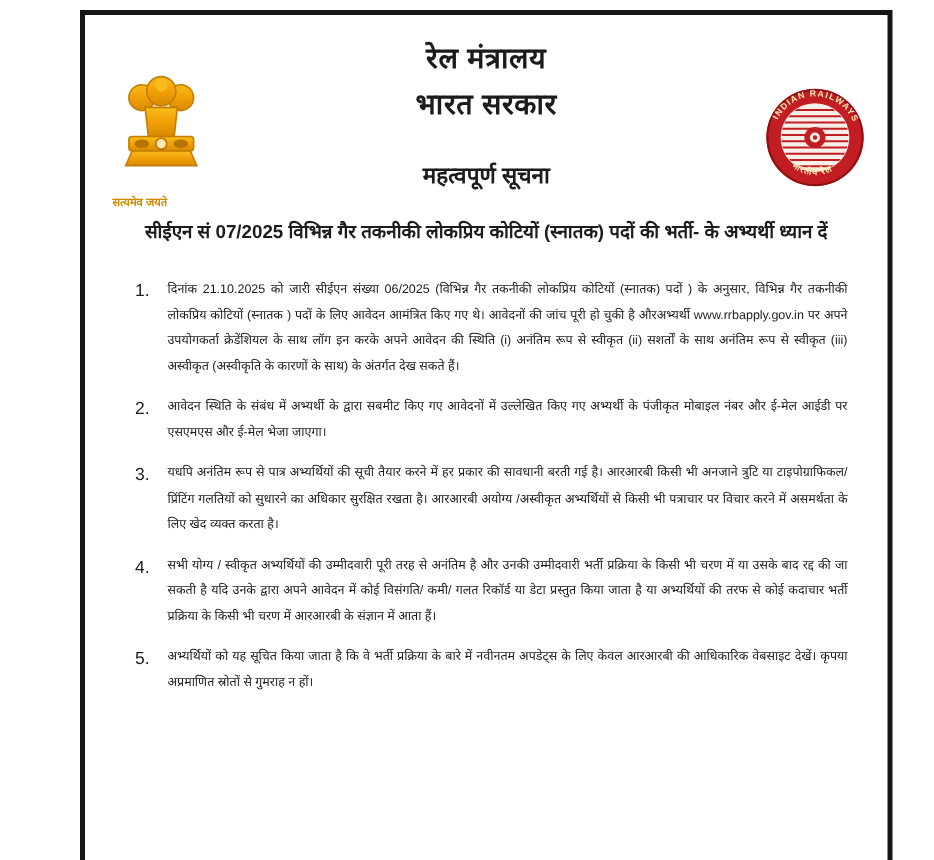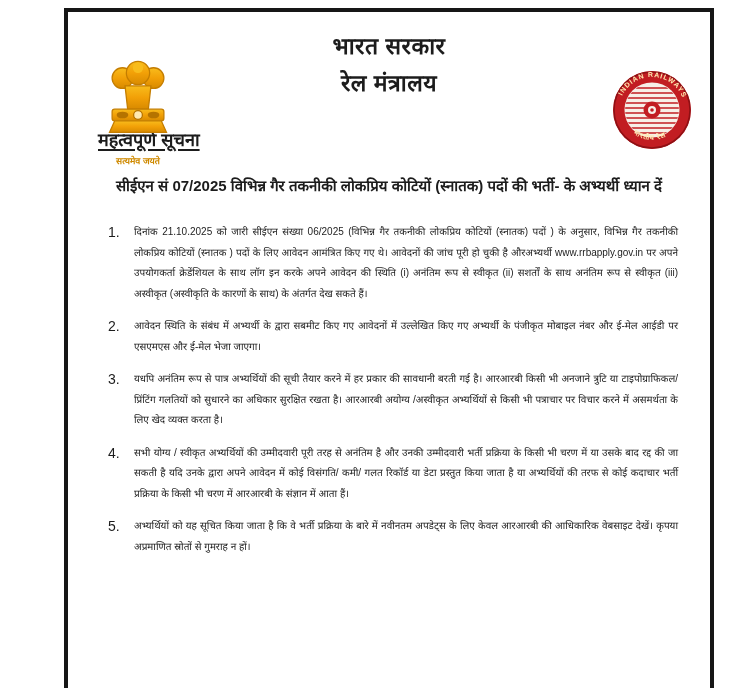--- a/index.html
+++ b/index.html
@@ -27,32 +27,31 @@
   .content { position: relative; width: 100%; height: 100%; padding: 16px 30px 0 30px; }
 
   
   .titles { text-align: center; }
   .title-line {
     font-size: 23px; font-weight: bold; line-height: 37px;
     letter-spacing: 0.5px;
   }
   .emblem-left {
     position: absolute; left: 22px; top: 48px; width: 96px;
-    text-align: center;
   }
   .emblem-left .caption {
     display: block; margin-top: 2px;
     font-size: 9px; font-weight: bold; color: #cf8a00;
   }
   .logo-right { position: absolute; right: 16px; top: 56px; width: 84px; height: 84px; }
 
   .notice-title {
-    margin-top: 25px; 
+    margin-top: 25px; text-align: center;
     font-size: 18px; font-weight: bold;
-    text-decoration: underline; text-underline-offset: 3px; text-decoration-thickness: 2px;
+    text-underline-offset: 3px; text-decoration-thickness: 2px;
   }
   .cen-heading {
     margin-top: 24px; text-align: center;
     font-size: 15px; font-weight: bold; line-height: 21px;
   }
   .notice-subtitle {
     margin-top: 26px; text-align: center;
     font-size: 15.5px; font-weight: bold;
     text-decoration: underline; text-underline-offset: 3px; text-decoration-thickness: 2px;
   }
@@ -132,22 +131,22 @@
         <circle cx="42" cy="42" r="1.8" fill="#C21D22"></circle>
         <text font-size="7" font-weight="bold" fill="#FFE9B0" letter-spacing="1">
           <textPath href="#arcTop" startOffset="14%">INDIAN RAILWAYS</textPath>
         </text>
         <text font-size="7" font-weight="bold" fill="#FFE9B0" letter-spacing="1">
           <textPath href="#arcBottom" startOffset="28%">भारतीय रेल</textPath>
         </text>
       </svg>
 
       <div class="titles">
+        <div class="title-line">रेल मंत्रालय</div>
         <div class="title-line">भारत सरकार</div>
-        <div class="title-line">रेल मंत्रालय</div>
       </div>
 
       <div class="notice-title">महत्वपूर्ण सूचना</div>
 
       <div class="cen-heading">सीईएन सं 07/2025 विभिन्न गैर तकनीकी लोकप्रिय कोटियों (स्नातक) पदों की भर्ती- के अभ्यर्थी ध्यान दें</div>
 
 
       <ol class="items">
         <li class="item">
           <span class="item-number">1.</span>

